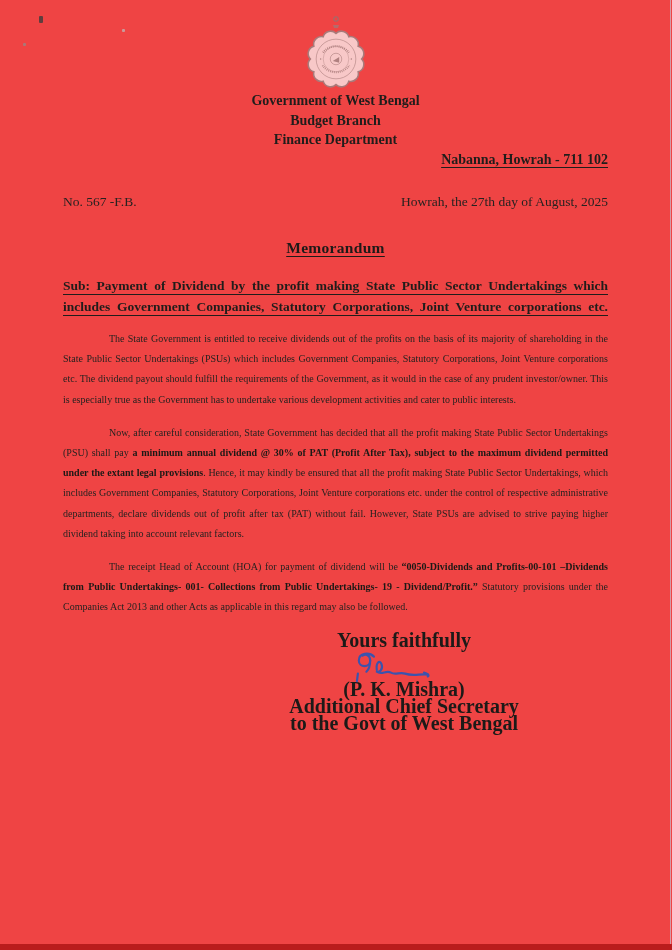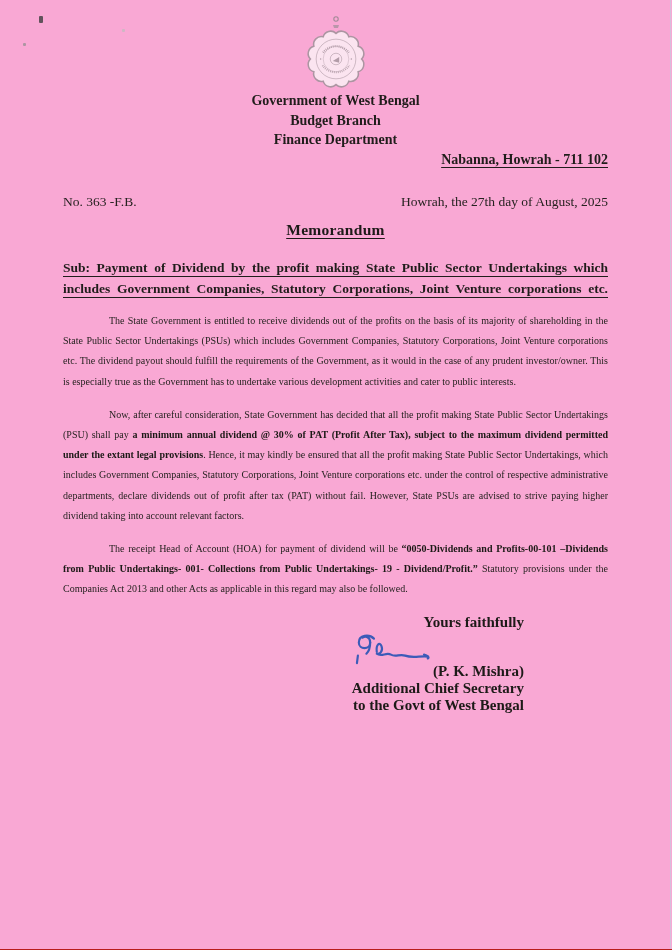--- a/index.html
+++ b/index.html
@@ -1,25 +1,25 @@
 <!DOCTYPE html>
 <html><head>
 <meta charset="utf-8">
 <style>
   html,body{margin:0;padding:0;}
   body{width:672px;height:950px;background:#f2f2f2;}
   .sheet{
     position:relative;
     width:672px;height:950px;
-    background:#f9a8d4;
+    background:#ef4444;
     box-sizing:border-box;
     padding:16px 64px 16px 63px;
     font-family:"Liberation Serif","DejaVu Serif",serif;
     color:#262220;
-    border-bottom:1px solid #b91c1c;
+    border-bottom:6px solid #b91c1c;
     overflow:hidden;
   }
   .sheet::after{
     content:"";position:absolute;top:0;right:1px;width:1px;height:100%;
     background:#c3cddd;opacity:.65;
   }
   
   .speck{position:absolute;border-radius:1px;}
   .speck.s1{left:39px;top:16px;width:4px;height:7px;background:#3c3c3c;opacity:.8;}
   .speck.s2{left:23px;top:43px;width:3px;height:3px;background:#8d8d8d;opacity:.7;}
@@ -29,41 +29,41 @@
   .ornament{display:block;margin:0 auto -2px auto;opacity:.7;}
   .seal{display:block;margin:0 auto;}
   .lh-line{font-weight:bold;font-size:14px;line-height:19.5px;color:#201d1b;}
   .lh-line.address{text-decoration:underline;text-underline-offset:3px;text-decoration-thickness:1.3px;text-align:right;}
 
   .ref-row{
     display:flex;justify-content:space-between;align-items:baseline;
     margin-top:25px;font-size:13.5px;
   }
   .memo-title{
-    text-align:center;font-weight:bold;font-size:15.5px;margin-top:11px;
+    text-align:center;font-weight:bold;font-size:15.5px;margin-top:29px;
     text-decoration:underline;text-underline-offset:3px;text-decoration-thickness:1.4px;
     letter-spacing:.3px;color:#1d1a18;
   }
   .subject{
     margin-top:19px;font-weight:bold;font-size:13.5px;line-height:20.5px;
     text-align:justify;text-align-last:justify;
     text-decoration:underline;text-underline-offset:3.5px;text-decoration-thickness:1.3px;
     color:#201d1b;
   }
   .body-text p{
     margin:0 0 13px 0;
     font-size:10px;line-height:20.2px;
     text-align:justify;text-indent:46px;
   }
   .body-text p:first-child{margin-top:12px;}
   .body-text b{color:#1c1916;}
 
   .sign-block{
     width:240px;margin:14px 84px 0 auto;
-    text-align:right;font-weight:bold;font-size:15px;line-height:17px;
+    text-align:center;font-weight:bold;font-size:20px;line-height:17px;
     color:#1d1a18;
   }
   .sig-scribble{display:block;margin:1px auto -3px auto;transform:translateX(-14px);}
 </style>
 </head>
 <body>
 
 <div class="sheet">
 
   <div class="speck s1"></div>
@@ -91,21 +91,21 @@
       <circle cx="74" cy="50" r="1.2" fill="#9a9a9a"></circle>
     </svg>
 
     <div class="lh-line">Government of West Bengal</div>
     <div class="lh-line">Budget Branch</div>
     <div class="lh-line">Finance Department</div>
     <div class="lh-line address">Nabanna, Howrah - 711 102</div>
   </div>
 
   <div class="ref-row">
-    <span>No. 363 -F.B.</span>
+    <span>No. 567 -F.B.</span>
     <span>Howrah, the 27th day of August, 2025</span>
   </div>
 
   <div class="memo-title">Memorandum</div>
 
   <div class="subject">Sub: Payment of Dividend by the profit making State Public Sector Undertakings which includes Government Companies, Statutory Corporations, Joint Venture corporations etc.</div>
 
   <div class="body-text">
     <p>The State Government is entitled to receive dividends out of the profits on the basis of its majority of shareholding in the State Public Sector Undertakings (PSUs) which includes Government Companies, Statutory Corporations, Joint Venture corporations etc. The dividend payout should fulfill the requirements of the Government, as it would in the case of any prudent investor/owner. This is especially true as the Government has to undertake various development activities and cater to public interests.</p>
     <p><span>Now, after careful consideration, State Government has decided that all the profit making State Public Sector Undertakings (PSU) shall pay </span><b>a minimum annual dividend @ 30% of PAT (Profit After Tax), subject to the maximum dividend permitted under the extant legal provisions</b><span>. Hence, it may kindly be ensured that all the profit making State Public Sector Undertakings, which includes Government Companies, Statutory Corporations, Joint Venture corporations etc. under the control of respective administrative departments, declare dividends out of profit after tax (PAT) without fail. However, State PSUs are advised to strive paying higher dividend taking into account relevant factors.</span></p>

